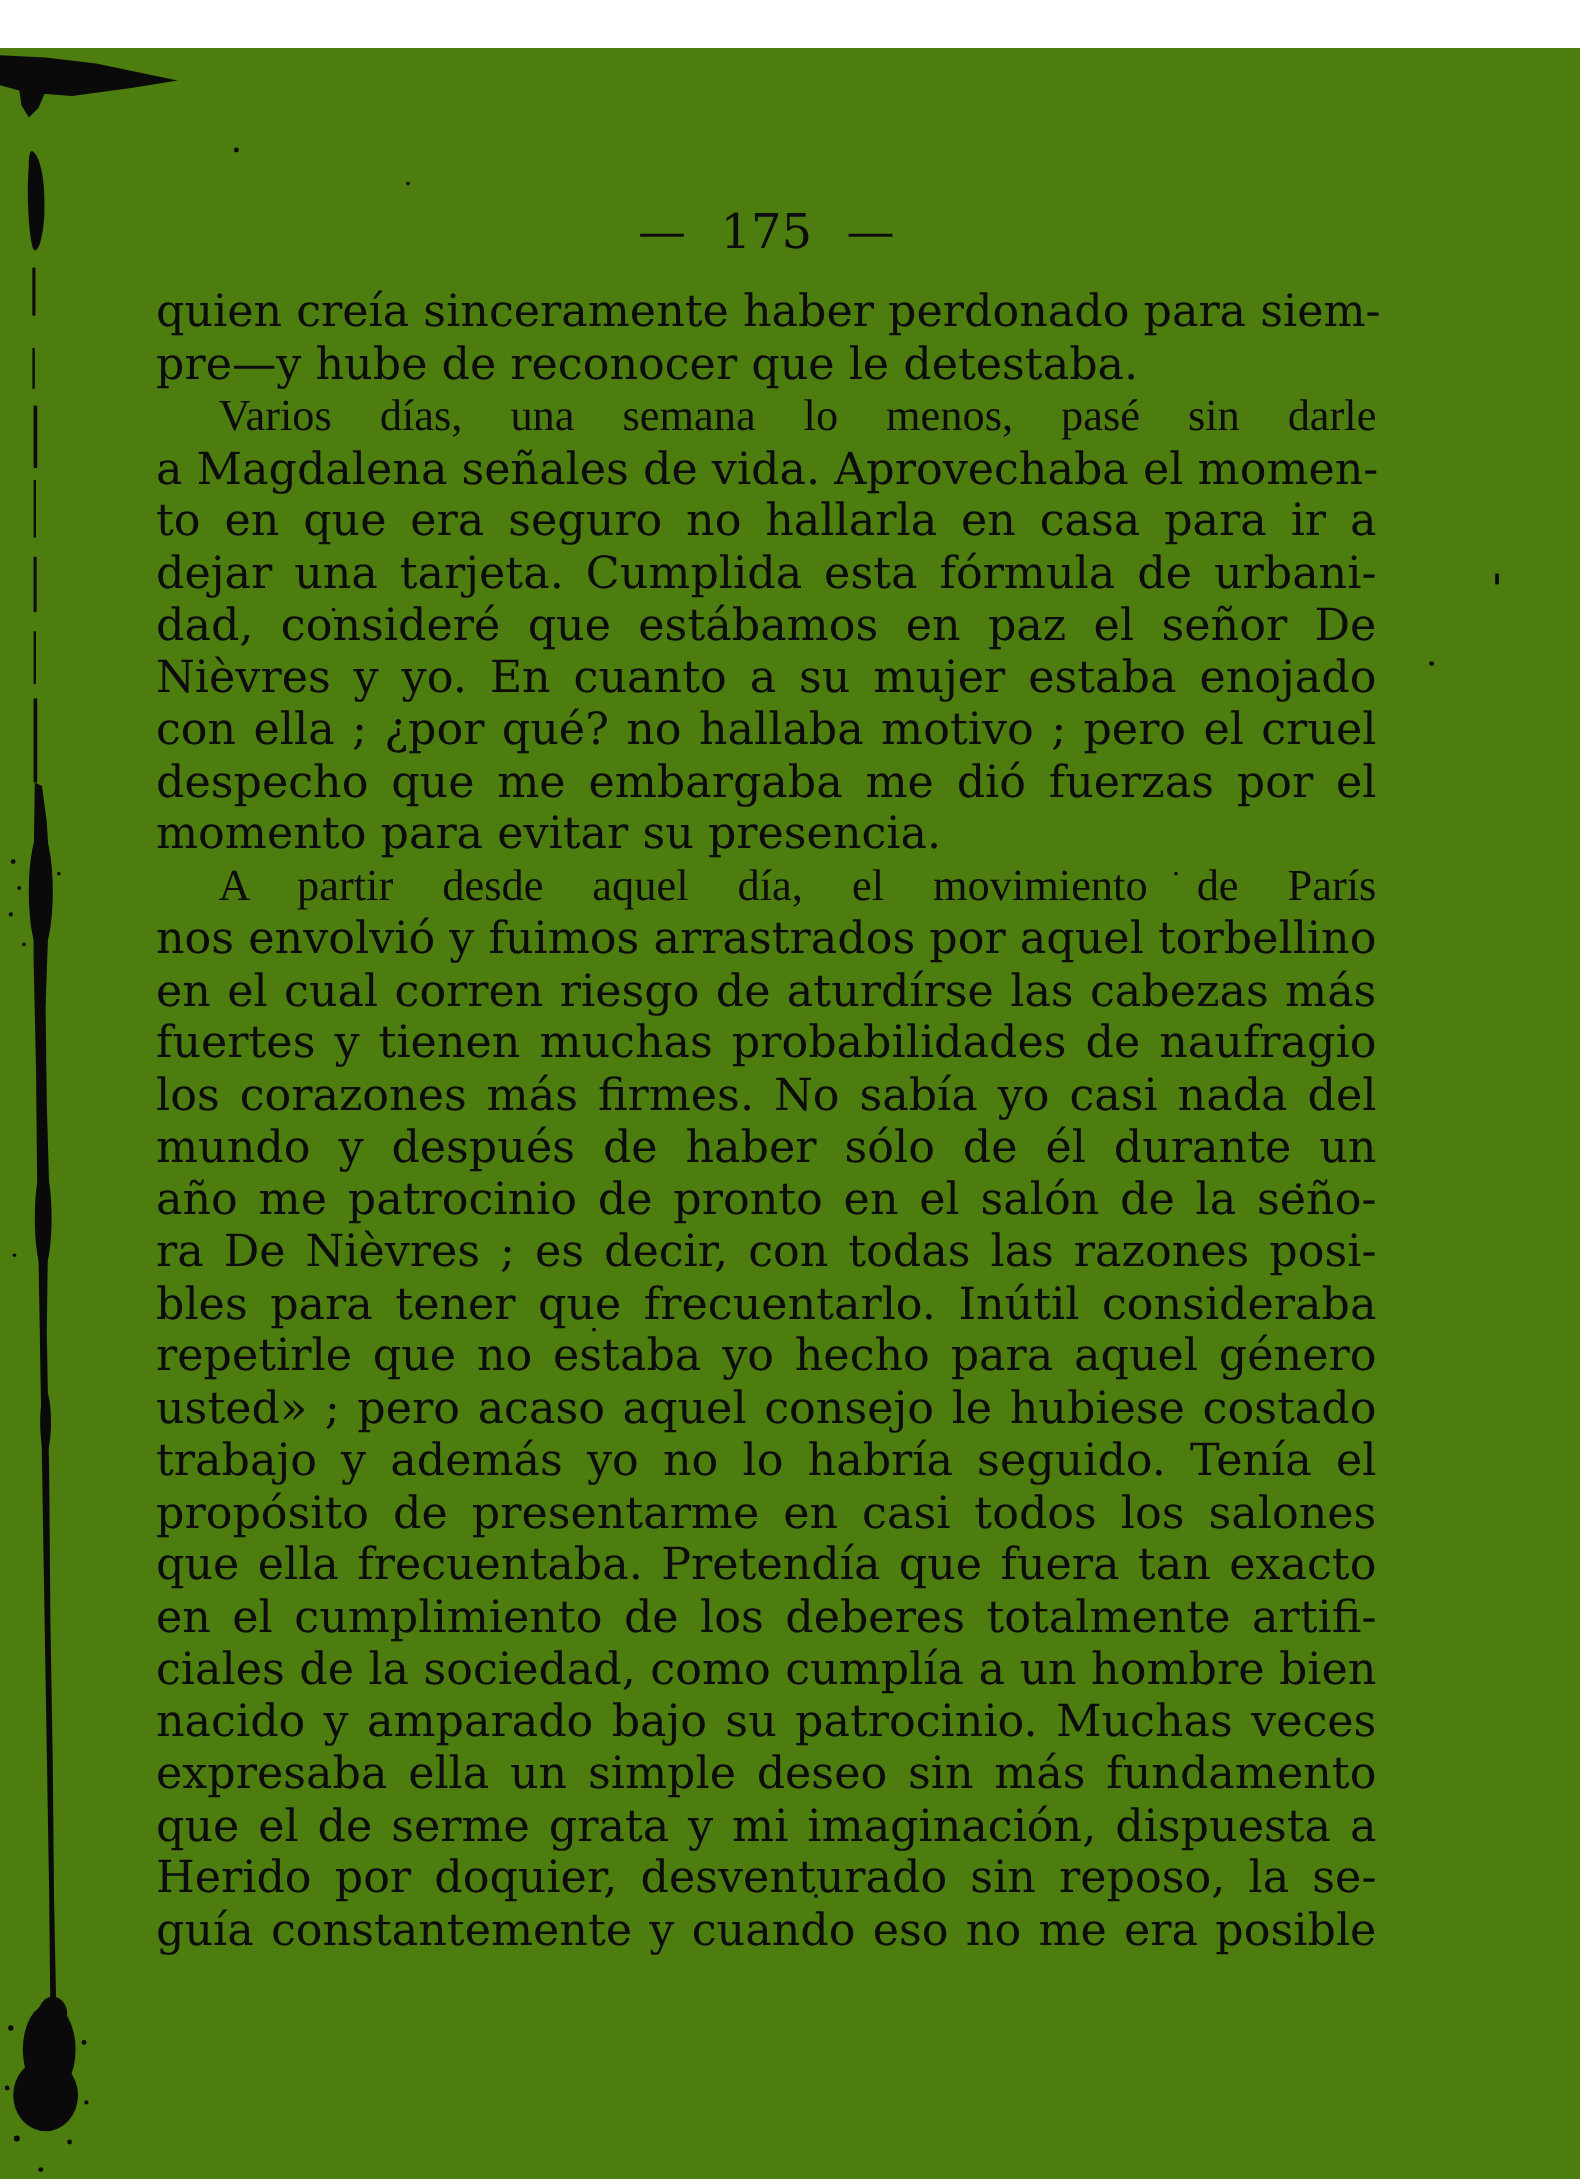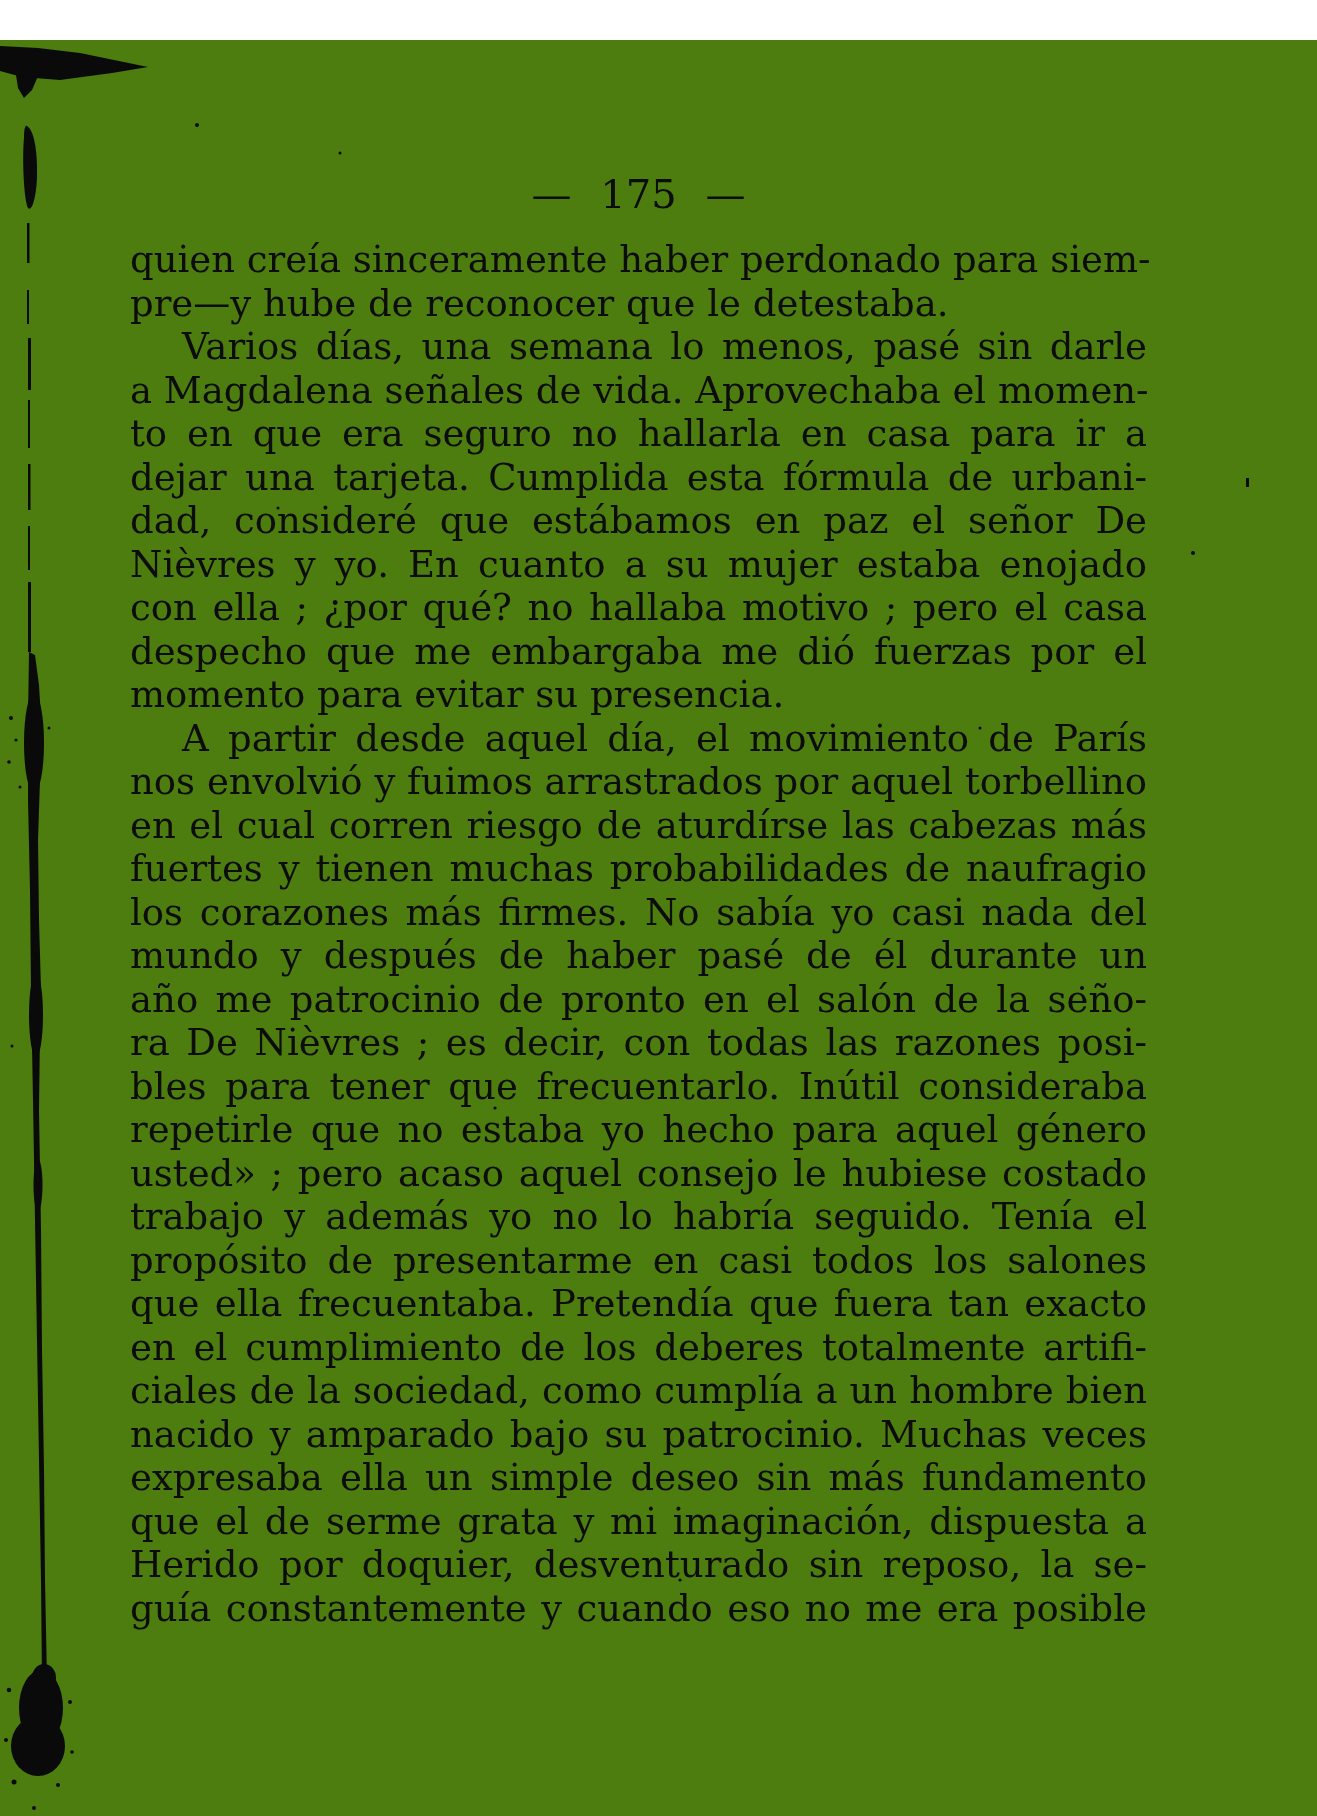--- a/index.html
+++ b/index.html
@@ -41,20 +41,21 @@
     line-height: 43.5px;
   }
   .line {
     height: 43.5px;
     text-align: justify;
     text-align-last: justify;
     white-space: nowrap;
   }
   .line.indent {
     text-indent: 52px;
+    font-family: Liberation Serif, serif;
   }
   .line.para-end {
     text-align-last: left;
   }
 </style>
 </head>
 <body>
 
 <div class="page" style="color: rgb(12, 12, 12); background: #4d7c0f; margin-top: 40px;">
 
@@ -118,29 +119,29 @@
 
   <div class="text-block" id="text-block">
       <div class="line">quien creía sinceramente haber perdonado para siem-</div>
       <div class="line para-end">pre—y hube de reconocer que le detestaba.</div>
       <div class="line indent">Varios días, una semana lo menos, pasé sin darle</div>
       <div class="line">a Magdalena señales de vida. Aprovechaba el momen-</div>
       <div class="line">to en que era seguro no hallarla en casa para ir a</div>
       <div class="line">dejar una tarjeta. Cumplida esta fórmula de urbani-</div>
       <div class="line">dad, consideré que estábamos en paz el señor De</div>
       <div class="line">Nièvres y yo. En cuanto a su mujer estaba enojado</div>
-      <div class="line">con ella ; ¿por qué? no hallaba motivo ; pero el casa</div>
+      <div class="line">con ella ; ¿por qué? no hallaba motivo ; pero el cruel</div>
       <div class="line">despecho que me embargaba me dió fuerzas por el</div>
       <div class="line para-end">momento para evitar su presencia.</div>
       <div class="line indent">A partir desde aquel día, el movimiento de París</div>
       <div class="line">nos envolvió y fuimos arrastrados por aquel torbellino</div>
       <div class="line">en el cual corren riesgo de aturdírse las cabezas más</div>
       <div class="line">fuertes y tienen muchas probabilidades de naufragio</div>
       <div class="line">los corazones más firmes. No sabía yo casi nada del</div>
-      <div class="line">mundo y después de haber pasé de él durante un</div>
+      <div class="line">mundo y después de haber sólo de él durante un</div>
       <div class="line">año me patrocinio de pronto en el salón de la seño-</div>
       <div class="line">ra De Nièvres ; es decir, con todas las razones posi-</div>
       <div class="line">bles para tener que frecuentarlo. Inútil consideraba</div>
       <div class="line">repetirle que no estaba yo hecho para aquel género</div>
       <div class="line">usted» ; pero acaso aquel consejo le hubiese costado</div>
       <div class="line">trabajo y además yo no lo habría seguido. Tenía el</div>
       <div class="line">propósito de presentarme en casi todos los salones</div>
       <div class="line">que ella frecuentaba. Pretendía que fuera tan exacto</div>
       <div class="line">en el cumplimiento de los deberes totalmente artifi-</div>
       <div class="line">ciales de la sociedad, como cumplía a un hombre bien</div>

